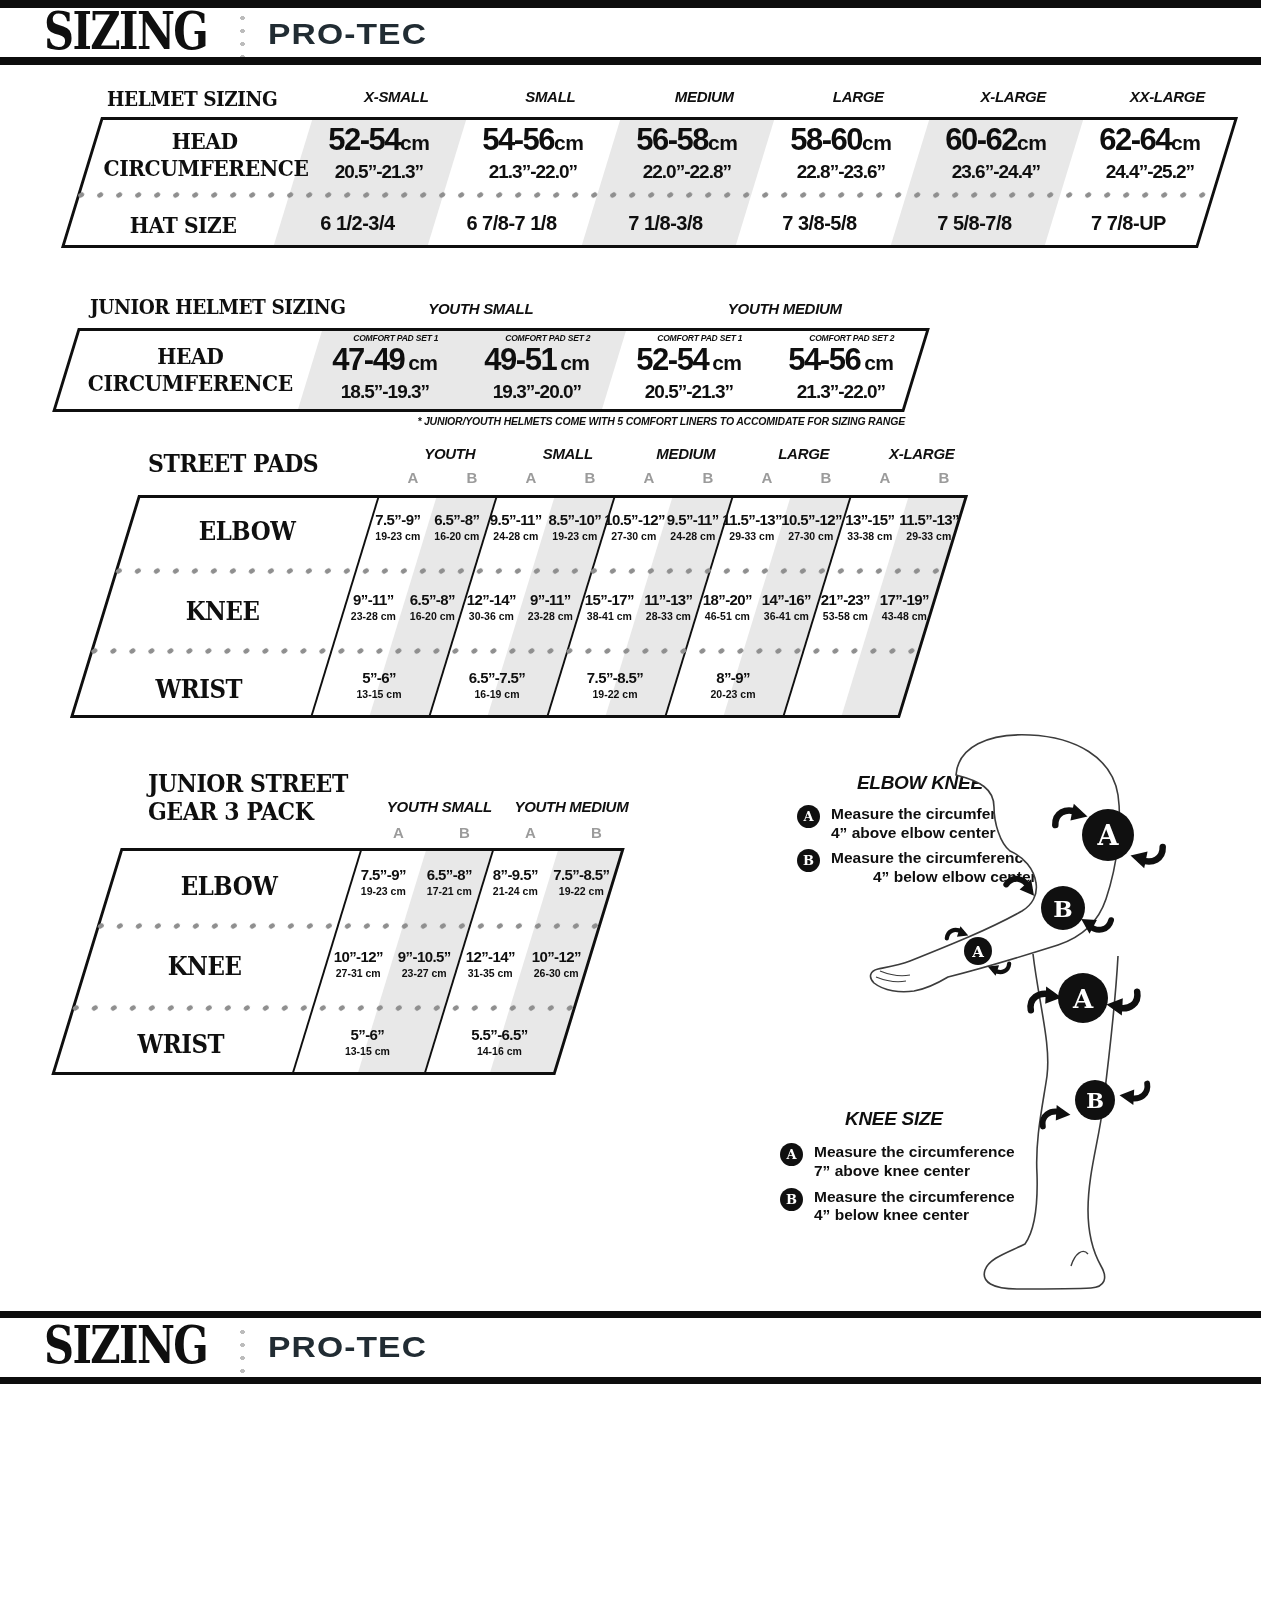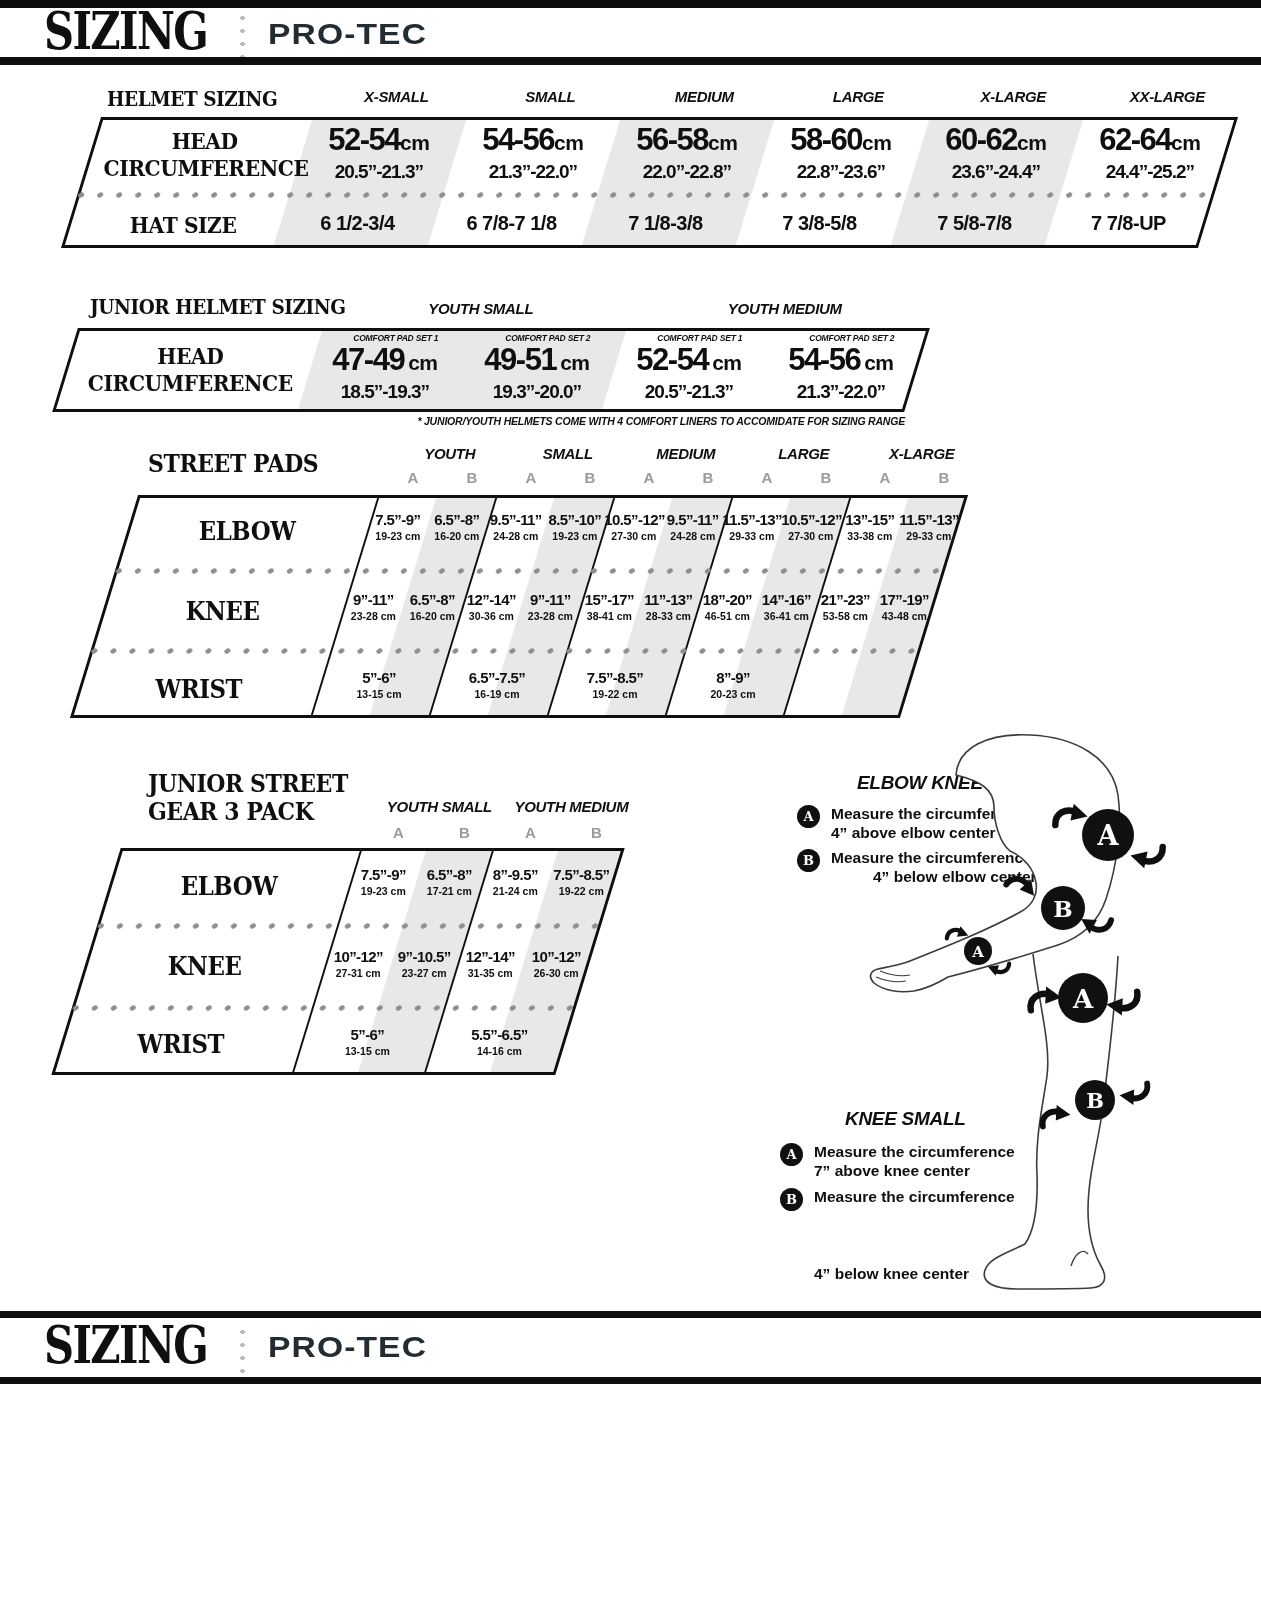--- a/index.html
+++ b/index.html
@@ -213,21 +213,21 @@
         <div class="inch">20.5”-21.3”</div>
       </div>
     </div>
   <div class="cell" style="left:701px;top:15px;width:152px;">
       <div class="uns">
         <div class="hc1"><span>54-56</span><span class="cm-unit cm-unit-sp">cm</span></div>
         <div class="inch">21.3”-22.0”</div>
       </div>
     </div>
 </div>
-<div class="abs note" style="right:356px;top:415px;">* JUNIOR/YOUTH HELMETS COME WITH 4 COMFORT LINERS TO ACCOMIDATE FOR SIZING RANGE</div>
+<div class="abs note" style="right:356px;top:415px;">* JUNIOR/YOUTH HELMETS COME WITH 5 COMFORT LINERS TO ACCOMIDATE FOR SIZING RANGE</div>
 
 <div class="abs title title-lg" style="left:148px;top:450px;">STREET PADS</div>
 
 <div class="skewtbl" style="left:104px;top:495px;width:830px;height:223px;">
 
   <div class="band" style="left:299px;width:59px;"></div>
   <div class="band" style="left:417px;width:59px;"></div>
   <div class="band" style="left:535px;width:59px;"></div>
   <div class="band" style="left:653px;width:59px;"></div>
   <div class="band" style="left:771px;width:59px;"></div>
@@ -600,25 +600,25 @@
   <use href="#rotarr" transform="translate(56,44) rotate(10)"></use>
   <use href="#rotarr" transform="translate(162,62) rotate(190)"></use>
   <use href="#rotarr" transform="translate(68,162) rotate(10) scale(0.9)"></use>
   <use href="#rotarr" transform="translate(172,152) rotate(190) scale(0.9)"></use>
   <circle cx="108" cy="50" r="25" fill="#101010"></circle>
   <text x="108" y="60" text-anchor="middle" class="badge-letter" font-size="26">A</text>
   <circle cx="120" cy="152" r="20" fill="#101010"></circle>
   <text x="120" y="160" text-anchor="middle" class="badge-letter" font-size="21">B</text>
 </svg>
 
-<div class="abs ptitle" style="left:845px;top:1108px;">KNEE SMALL</div>
+<div class="abs ptitle" style="left:845px;top:1108px;">KNEE SIZE</div>
 <div class="bullet" style="left:780px;top:1143px;">A</div>
 <div class="abs mline" style="left:814px;top:1142px;">Measure the circumference</div>
 <div class="abs mline" style="left:814px;top:1161px;">7” above knee center</div>
 <div class="bullet" style="left:780px;top:1188px;">B</div>
 <div class="abs mline" style="left:814px;top:1187px;">Measure the circumference</div>
-<div class="abs mline" style="left:814px;top:1264px;">4” below knee center</div>
+<div class="abs mline" style="left:814px;top:1205px;">4” below knee center</div>
 
 <div class="bar" style="top:1311px;height:7px;"></div>
 <div class="abs wordmark" style="left:44px;top:1320px;">SIZING</div>
 <div class="abs vdots" style="left:240px;top:1327px;height:46px;"></div>
 <div class="abs brand" style="left:268px;top:1331px;color:#212c33;">PRO-TEC</div>
 <div class="bar" style="top:1377px;height:7px;"></div>
 
 </body></html>

